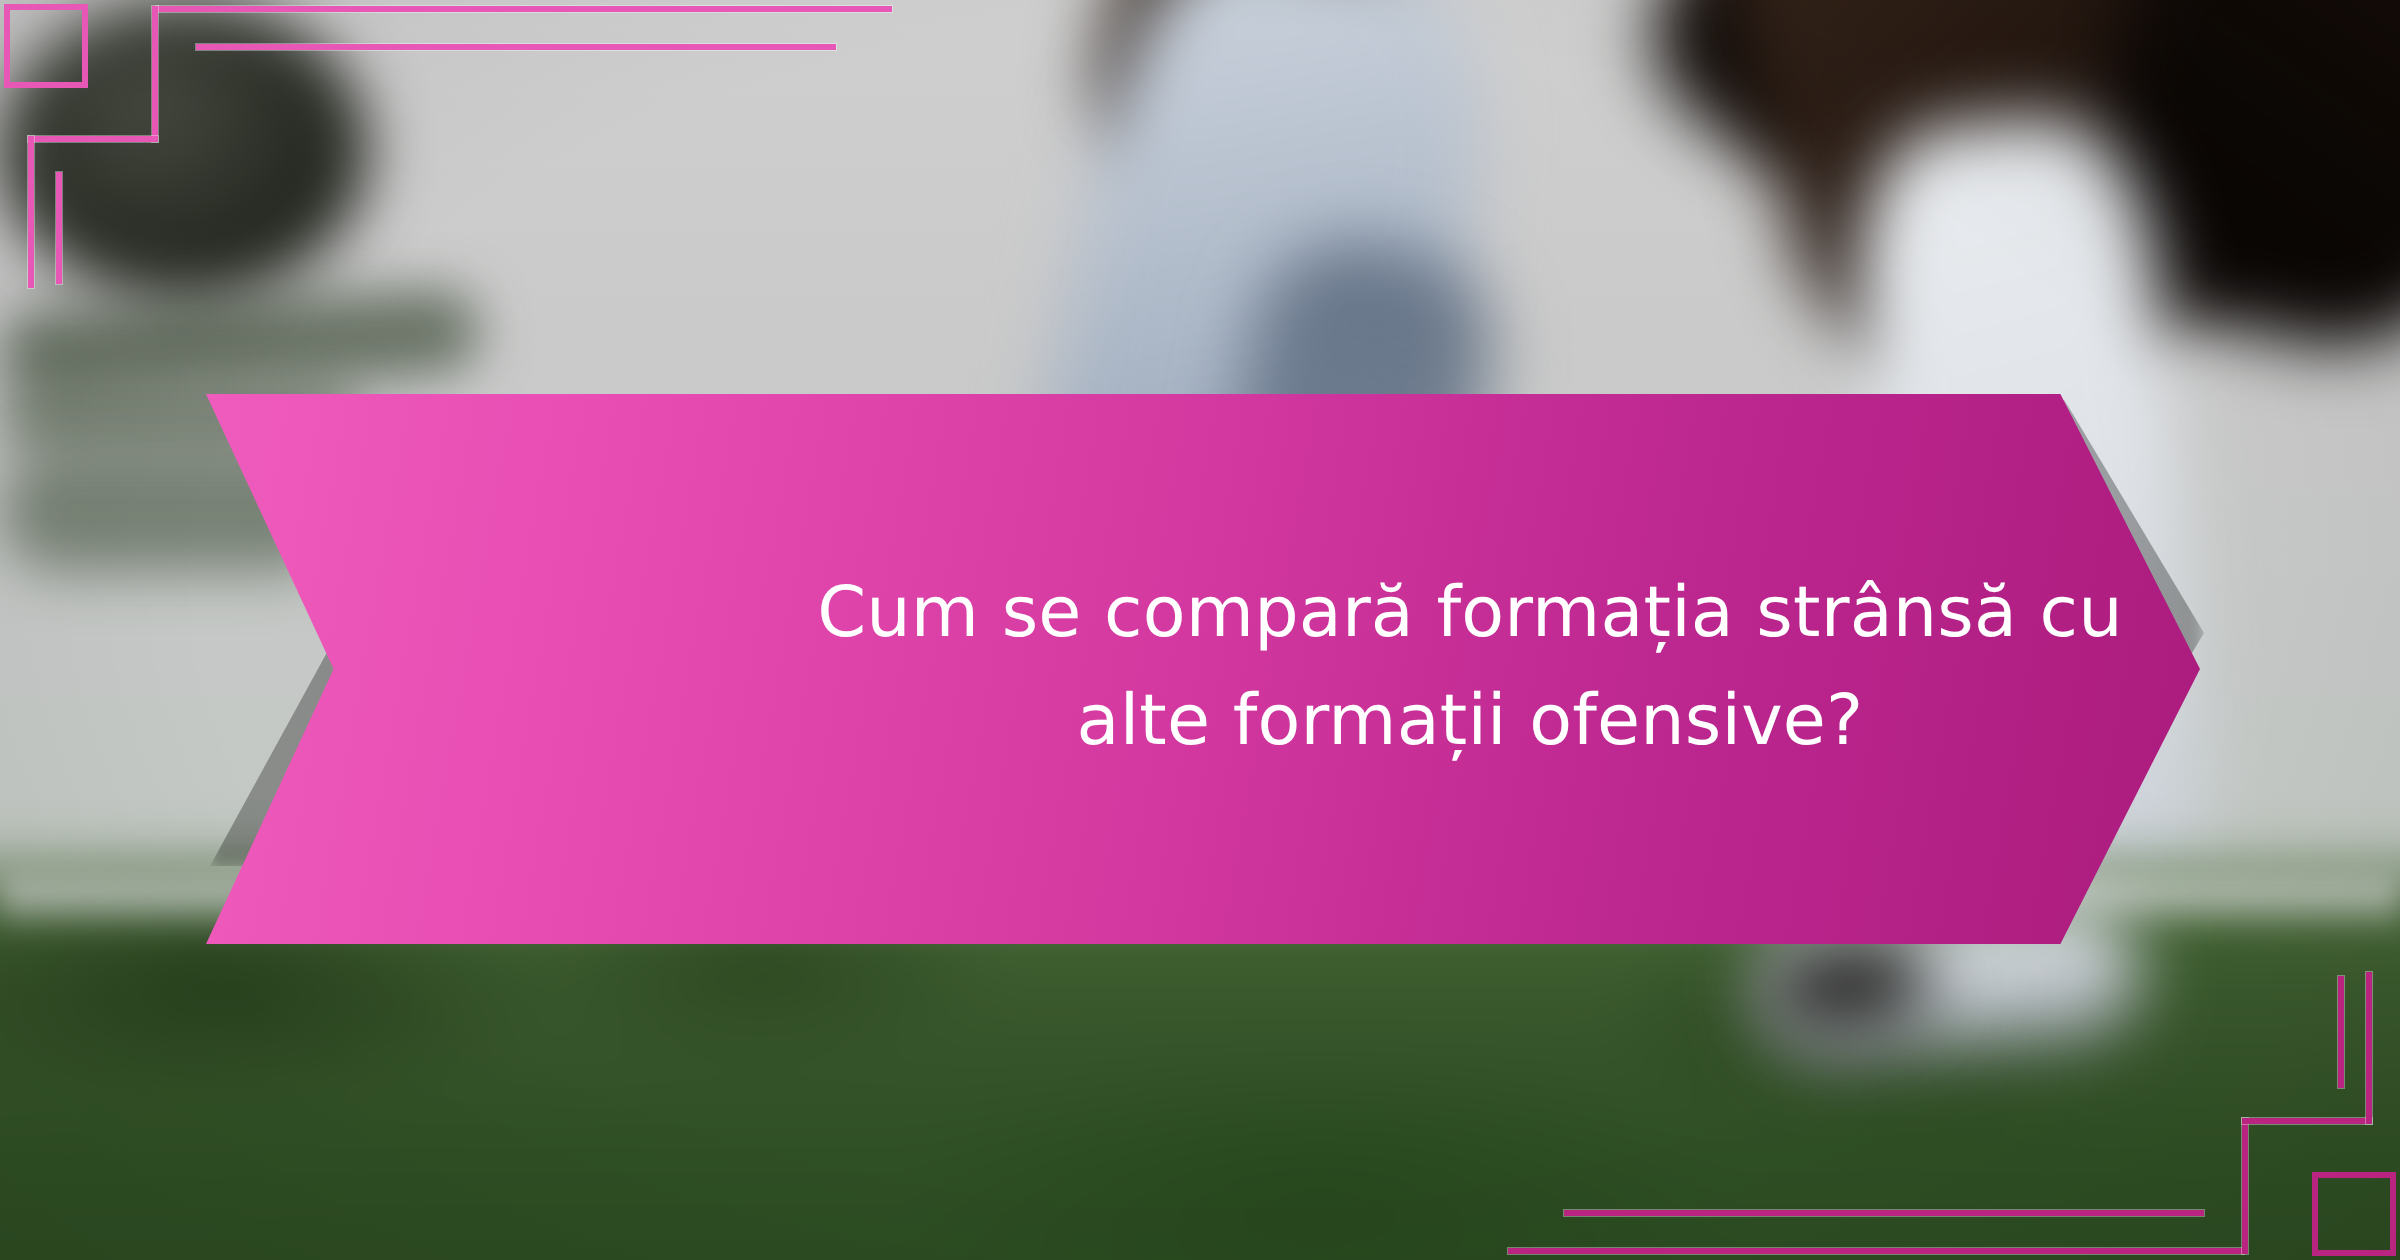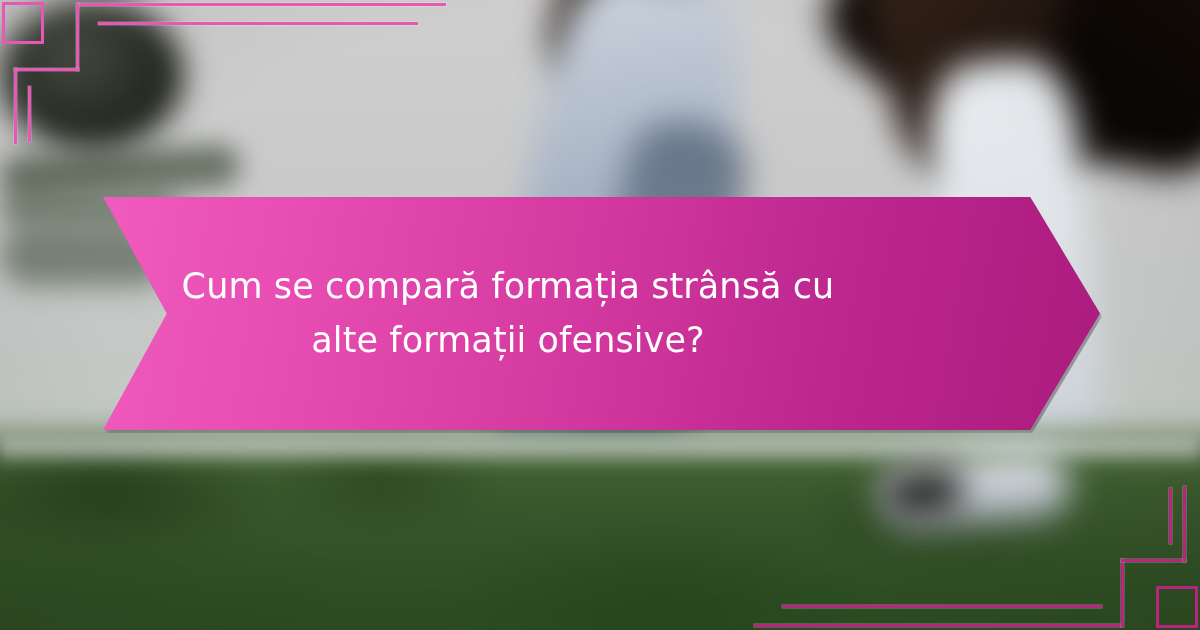--- a/index.html
+++ b/index.html
@@ -204,32 +204,32 @@
   .br .c1 { right: 14px;  bottom: 68px; width: 65px; height: 3px; }
   .br .v2 { right: 14px;  bottom: 68px; width: 3px;  height: 76px; }
   .br .v3 { right: 28px;  bottom: 86px; width: 3px;  height: 56px; }
 
   
   .ribbon {
     position: absolute;
     left: 103px;
     top: 197px;
     width: 997px;
-    height: 233px;
+    height: 275px;
     background: linear-gradient(100deg,
         #ef5cbd 0%,
         #e94fb4 16%,
         #d63ba2 45%,
         #bd2790 72%,
         #ab1b7d 100%);
     -webkit-clip-path: polygon(0% 0%, 93.0% 0%, 100% 50%, 93.0% 100%, 0% 100%, 6.4% 50%);
     clip-path: polygon(0% 0%, 93.0% 0%, 100% 50%, 93.0% 100%, 0% 100%, 6.4% 50%);
     display: flex;
     align-items: center;
-    justify-content: flex-start;
+    justify-content: flex-end;
   }
   .ribbon-shadow {
     position: absolute;
     left: 105px;
     top: 200px;
     width: 997px;
     height: 233px;
     background: rgba(0,0,0,0.30);
     -webkit-clip-path: polygon(0% 0%, 93.0% 0%, 100% 50%, 93.0% 100%, 0% 100%, 6.4% 50%);
     clip-path: polygon(0% 0%, 93.0% 0%, 100% 50%, 93.0% 100%, 0% 100%, 6.4% 50%);

